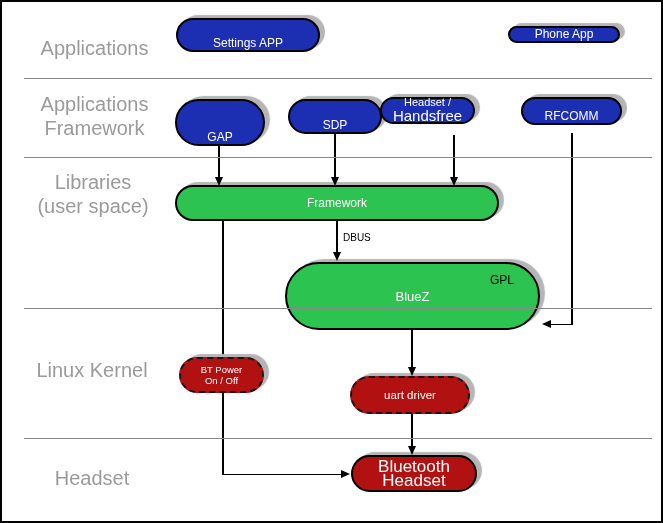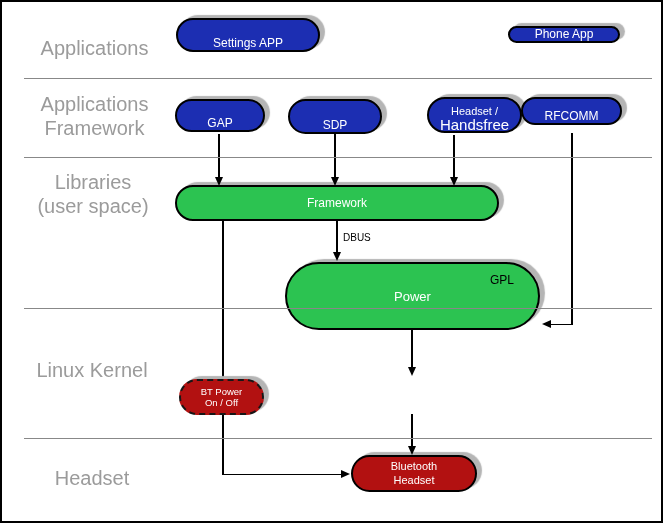--- a/index.html
+++ b/index.html
@@ -15,21 +15,21 @@
   .divider{position:absolute;left:22px;width:628px;height:1px;background:#888;z-index:3;}
   .pill{
     position:absolute;box-sizing:border-box;border:2px solid #000;border-radius:999px;
     display:flex;flex-direction:column;align-items:center;justify-content:center;
     color:#fff;text-align:center;z-index:2;
     box-shadow:5px -3px 1px #B5B5B5;
   }
   .pill.blue{background:#1C2EB2;font-size:12px;justify-content:flex-end;}
   .pill.green{background:#2CC351;font-size:12px;}
   .pill.red{background:#B21111;}
-  .pill.dashed{border-style:dashed;border-color:#161616;margin-top:22px;}
+  .pill.dashed{border-style:dashed;border-color:#161616;}
   .vline,.hline{position:absolute;background:#000;z-index:1;}
   .vline{width:1.5px;}
   .hline{height:1.5px;}
   .arr{position:absolute;width:0;height:0;z-index:4;}
   .arr.down{border-left:4.5px solid transparent;border-right:4.5px solid transparent;border-top:9px solid #000;}
   .arr.right{border-top:4.5px solid transparent;border-bottom:4.5px solid transparent;border-left:9px solid #000;}
   .arr.left{border-top:4.5px solid transparent;border-bottom:4.5px solid transparent;border-right:9px solid #000;}
   .edge-label{position:absolute;color:#000;font-size:10px;z-index:3;}
   .gpl{position:absolute;right:24px;top:9px;color:#000;font-size:12px;}
   .sub{display:block;}
@@ -72,45 +72,48 @@
 
   <div class="edge-label" style="left:341px;top:230px">DBUS</div>
 
   <div class="pill blue" style="left:174px;top:16px;width:144px;height:34px">
       <span>Settings APP</span>
     </div>
   <div class="pill blue" style="left:506px;top:24px;width:112px;height:17px">
       <span>Phone App</span>
     </div>
 
-  <div class="pill blue" style="left:173px;top:97px;width:90px;height:33px">
+  <div class="pill blue" style="left:173px;top:97px;width:90px;height:47px">
       <span>GAP</span>
     </div>
   <div class="pill blue" style="left:286px;top:97px;width:94px;height:35px">
       <span>SDP</span>
     </div>
-  <div class="pill blue" style="left:425px;top:95px;width:95px;height:36px;font-size:11px;line-height:13px">
+  <div class="pill blue" style="left:378px;top:95px;width:95px;height:27px;font-size:11px;line-height:13px">
       <span>Headset /</span>
       <span style="font-size:15px">Handsfree</span>
     </div>
   <div class="pill blue" style="left:519px;top:95px;width:101px;height:28px">
       <span>RFCOMM</span>
     </div>
 
   <div class="pill green" style="left:173px;top:183px;width:324px;height:36px">
       <span>Framework</span>
     </div>
   <div class="pill green" style="left:283px;top:260px;width:255px;height:68px;font-size:13px">
-    <span>Power</span>
+    <span>BlueZ</span>
     <span class="gpl">GPL</span>
   </div>
 
   <div class="pill red dashed" style="left:177px;top:355px;width:85px;height:36px;font-size:9.5px;line-height:11.5px">
       <span>BT Power</span>
       <span>On / Off</span>
     </div>
+  <div class="pill red dashed" style="left:348px;top:374px;width:120px;height:38px;font-size:11.5px">
+      <span>uart driver</span>
+    </div>
 
-  <div class="pill red" style="left:349px;top:453px;width:126px;height:37px;font-size:11px;line-height:13.5px">
+  <div class="pill red" style="left:349px;top:453px;width:126px;height:37px;font-size:17px;line-height:13.5px">
       <span>Bluetooth</span>
       <span>Headset</span>
     </div>
 
 </div>
 
 </body></html>

